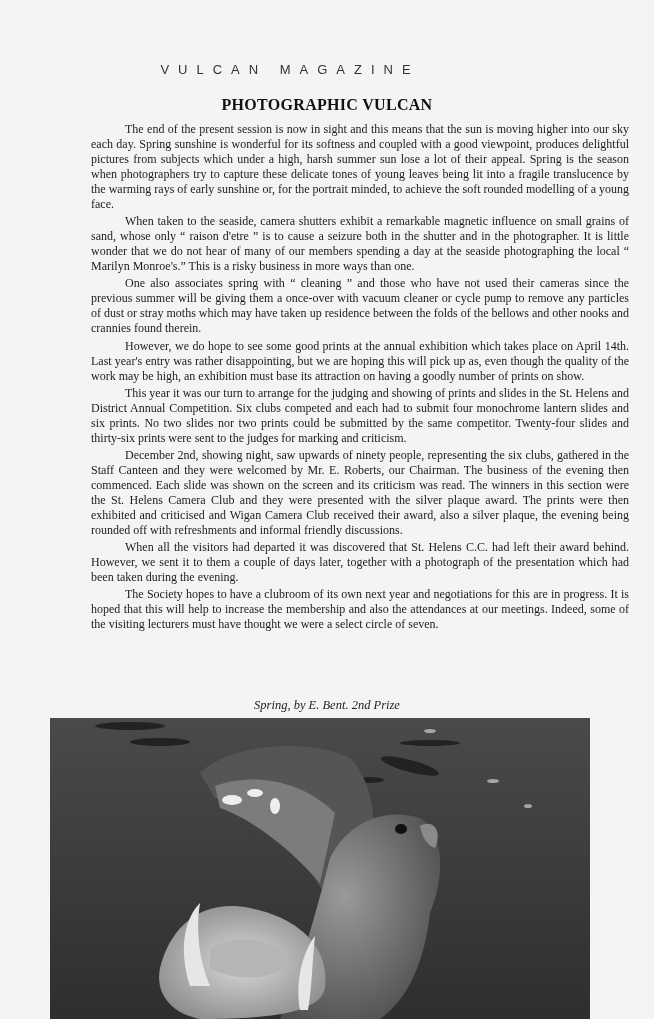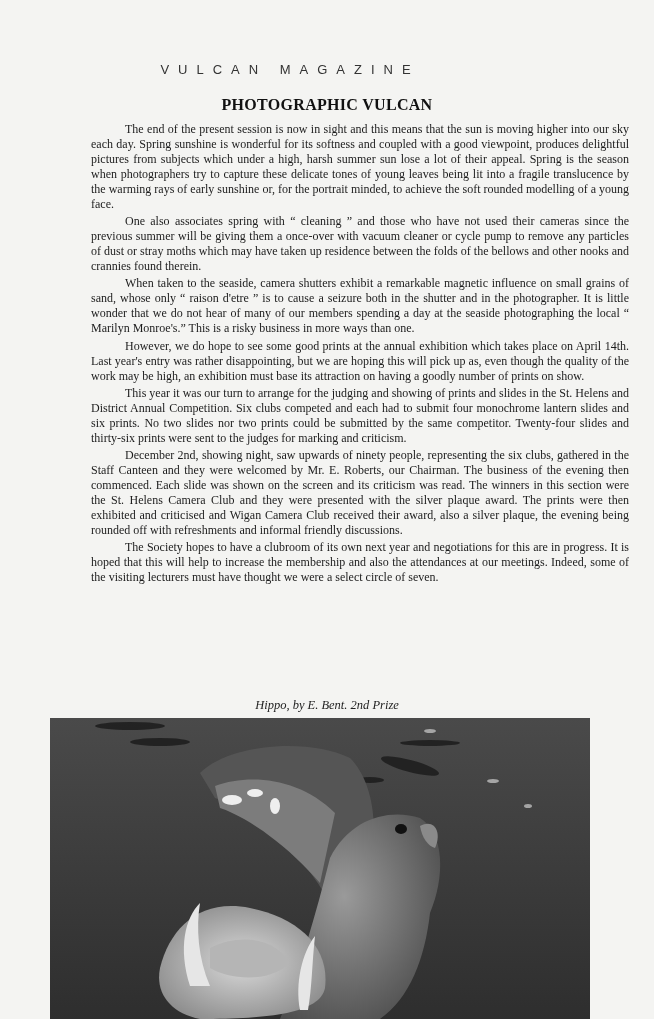--- a/index.html
+++ b/index.html
@@ -36,29 +36,30 @@
   .photo svg { display:block; }
 </style>
 </head>
 <body>
 
 <div class="masthead">VULCAN MAGAZINE</div>
 <div class="title">PHOTOGRAPHIC VULCAN</div>
 
 <div class="body-text">
   <p>The end of the present session is now in sight and this means that the sun is moving higher into our sky each day. Spring sunshine is wonderful for its softness and coupled with a good viewpoint, produces delightful pictures from subjects which under a high, harsh summer sun lose a lot of their appeal. Spring is the season when photographers try to capture these delicate tones of young leaves being lit into a fragile translucence by the warming rays of early sunshine or, for the portrait minded, to achieve the soft rounded modelling of a young face.</p>
+  <p>When taken to the seaside, camera shutters exhibit a remarkable magnetic influence on small grains of sand, whose only “ raison d'etre ” is to cause a seizure both in the shutter and in the photographer. It is little wonder that we do not hear of many of our members spending a day at the seaside photographing the local “ Marilyn Monroe's.” This is a risky business in more ways than one.</p>
   <p>One also associates spring with “ cleaning ” and those who have not used their cameras since the previous summer will be giving them a once-over with vacuum cleaner or cycle pump to remove any particles of dust or stray moths which may have taken up residence between the folds of the bellows and other nooks and crannies found therein.</p>
-  <p>When taken to the seaside, camera shutters exhibit a remarkable magnetic influence on small grains of sand, whose only “ raison d'etre ” is to cause a seizure both in the shutter and in the photographer. It is little wonder that we do not hear of many of our members spending a day at the seaside photographing the local “ Marilyn Monroe's.” This is a risky business in more ways than one.</p>
   <p>However, we do hope to see some good prints at the annual exhibition which takes place on April 14th. Last year's entry was rather disappointing, but we are hoping this will pick up as, even though the quality of the work may be high, an exhibition must base its attraction on having a goodly number of prints on show.</p>
   <p>This year it was our turn to arrange for the judging and showing of prints and slides in the St. Helens and District Annual Competition. Six clubs competed and each had to submit four monochrome lantern slides and six prints. No two slides nor two prints could be submitted by the same competitor. Twenty-four slides and thirty-six prints were sent to the judges for marking and criticism.</p>
   <p>December 2nd, showing night, saw upwards of ninety people, representing the six clubs, gathered in the Staff Canteen and they were welcomed by Mr. E. Roberts, our Chairman. The business of the evening then commenced. Each slide was shown on the screen and its criticism was read. The winners in this section were the St. Helens Camera Club and they were presented with the silver plaque award. The prints were then exhibited and criticised and Wigan Camera Club received their award, also a silver plaque, the evening being rounded off with refreshments and informal friendly discussions.</p>
+  <p>When all the visitors had departed it was discovered that St. Helens C.C. had left their award behind. However, we sent it to them a couple of days later, together with a photograph of the presentation which had been taken during the evening.</p>
   <p>The Society hopes to have a clubroom of its own next year and negotiations for this are in progress. It is hoped that this will help to increase the membership and also the attendances at our meetings. Indeed, some of the visiting lecturers must have thought we were a select circle of seven.</p>
 </div>
 
-<div class="caption">Hippo, by E. Bent.  2nd Prize</div>
+<div class="caption">Spring, by E. Bent.  2nd Prize</div>
 
 <div class="photo">
   <svg width="540" height="301" viewBox="0 0 540 301">
     <defs>
       <linearGradient id="water" x1="0" y1="0" x2="0" y2="1">
         <stop offset="0" stop-color="#4a4a4a"></stop>
         <stop offset="1" stop-color="#2e2e2e"></stop>
       </linearGradient>
       <radialGradient id="jaw" cx="0.5" cy="0.5" r="0.6">
         <stop offset="0" stop-color="#d9d9d9"></stop>

